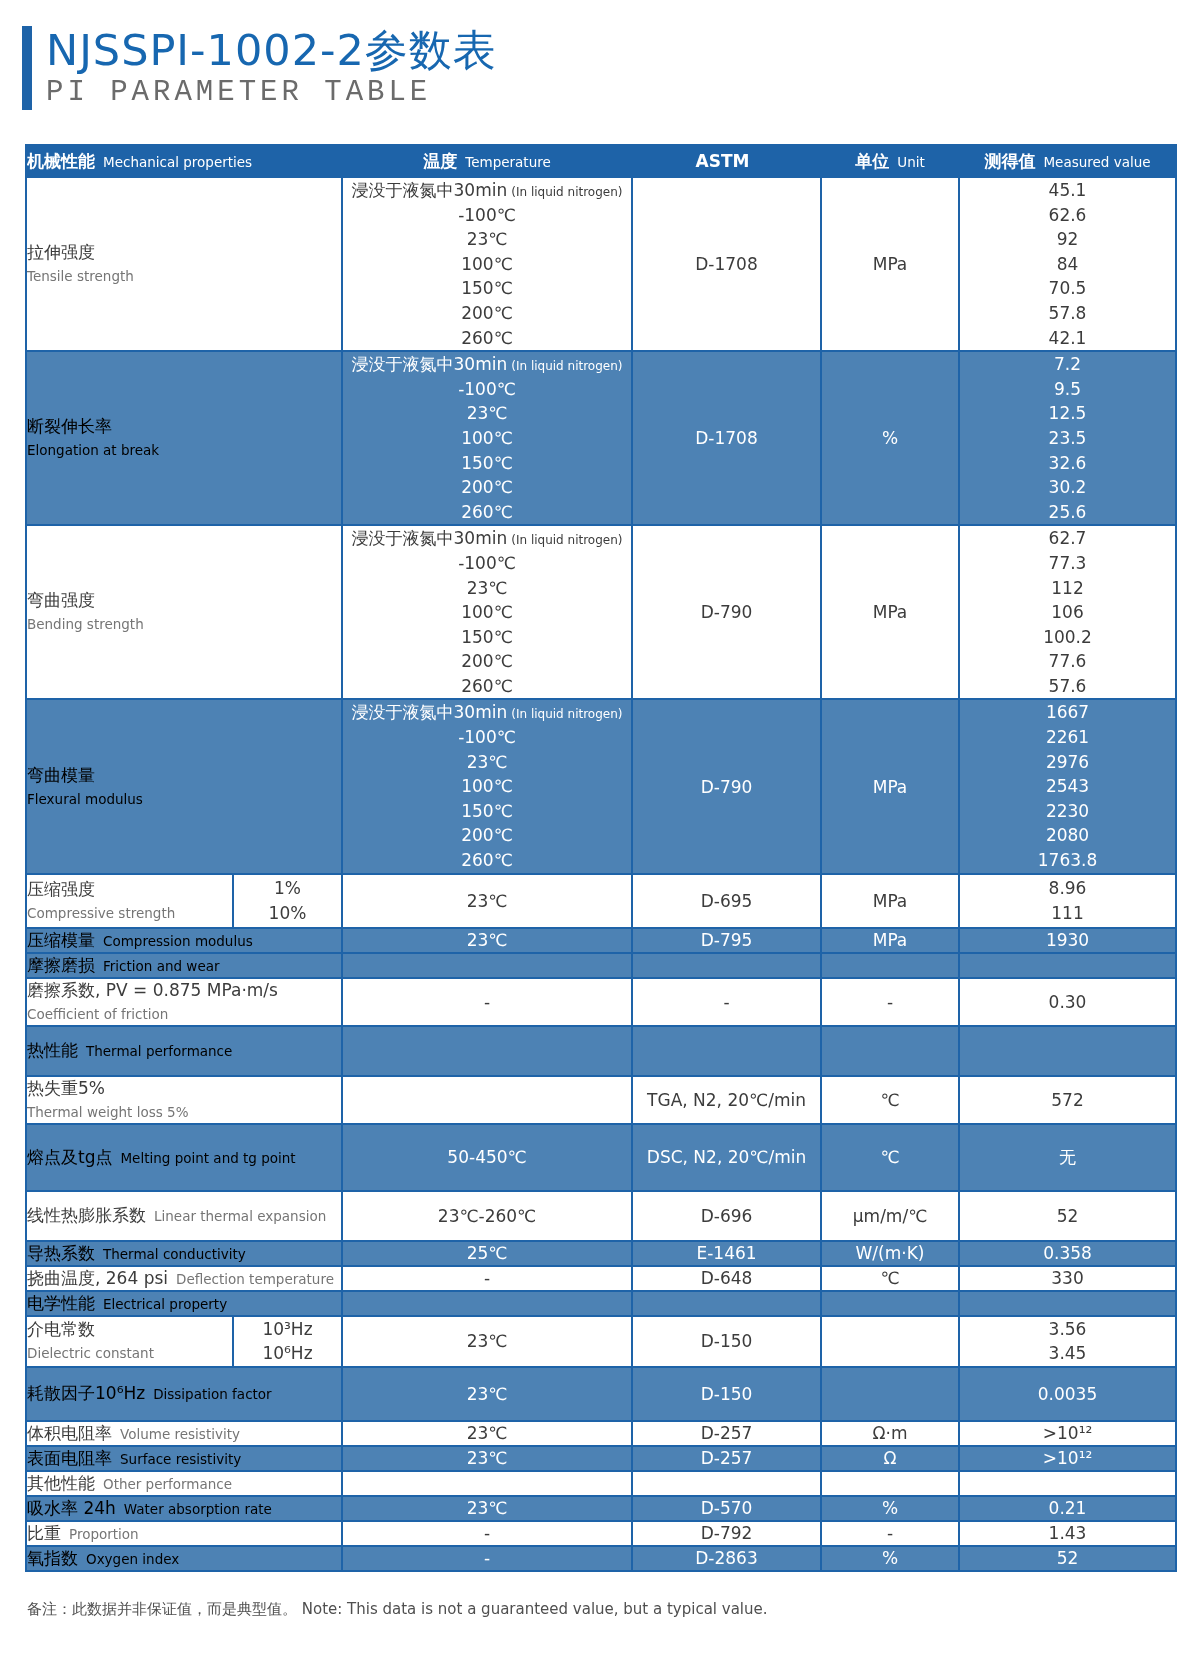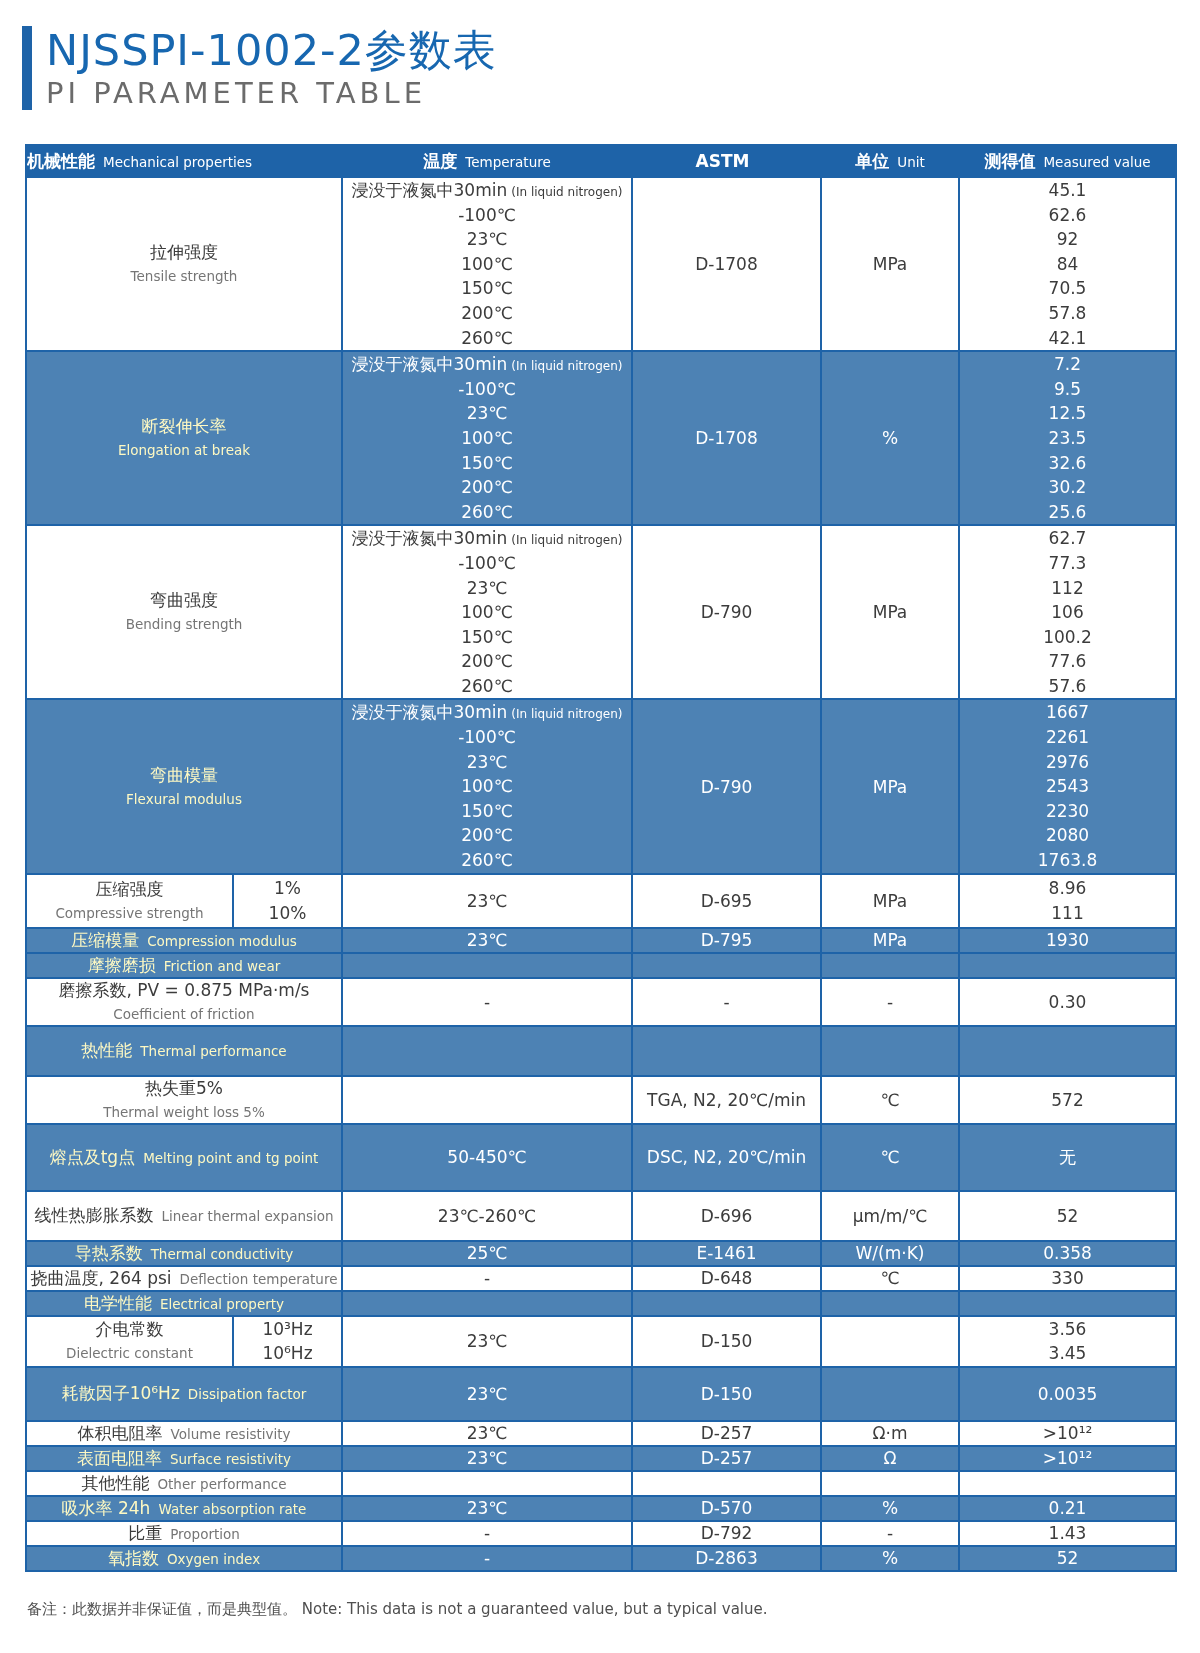--- a/index.html
+++ b/index.html
@@ -29,20 +29,21 @@
     line-height:48px;
     margin:0;
   }
   .subtitle-en{
     color:#6b6b6b;
     font-size:29px;
     letter-spacing:4px;
     line-height:34px;
     margin:2px 0 0 0;
     font-weight:normal;
+    font-family:Liberation Mono, monospace;
   }
   table.param{
     border-collapse:collapse;
     table-layout:fixed;
     width:1150px;
   }
   table.param th, table.param td{
     border:2px solid var(--header-blue);
     padding:0;
     vertical-align:middle;
@@ -57,29 +58,29 @@
   }
   thead th.left{text-align:left;}
   thead .en{font-weight:normal;}
   tbody tr{height:16px;}
   tbody tr:nth-child(5), tbody tr:nth-child(17){height:54px;}
   tbody tr:nth-child(9), tbody tr:nth-child(12){height:50px;}
   tbody tr:nth-child(11){height:67px;}
   .shade-blue td{background:var(--section-blue);color:#fff;}
   .shade-white td{background:#ffffff;}
   td.label-cell{
-    text-align:center;
+    text-align:left;
     padding:3px 8px 3px 12px;
     line-height:22px;
   }
   .cn{font-size:17px;}
   .en{font-size:13.5px;margin-left:8px;}
   .shade-white .cn{color:var(--text-dark);}
   .shade-white .en{color:var(--text-gray);}
-  .shade-blue .cn,.shade-blue .en{color:#fef9c3;}
+  .shade-blue .cn,.shade-blue .en{color:#000000;}
   td.label-cell.stacked .en{display:block;margin-left:0;margin-top:1px;}
   td.center{text-align:center;font-size:17px;}
   .shade-white td.center{color:var(--text-dark);}
   .line{height:24.6px;line-height:24.6px;text-align:center;font-size:17px;white-space:nowrap;}
   .small-suffix{font-size:12px;margin-left:4px;}
   .row-multi td{padding-top:2px;padding-bottom:2px;}
   .note{
     margin-top:28px;
     font-size:15px;
     color:#4f4f4f;

